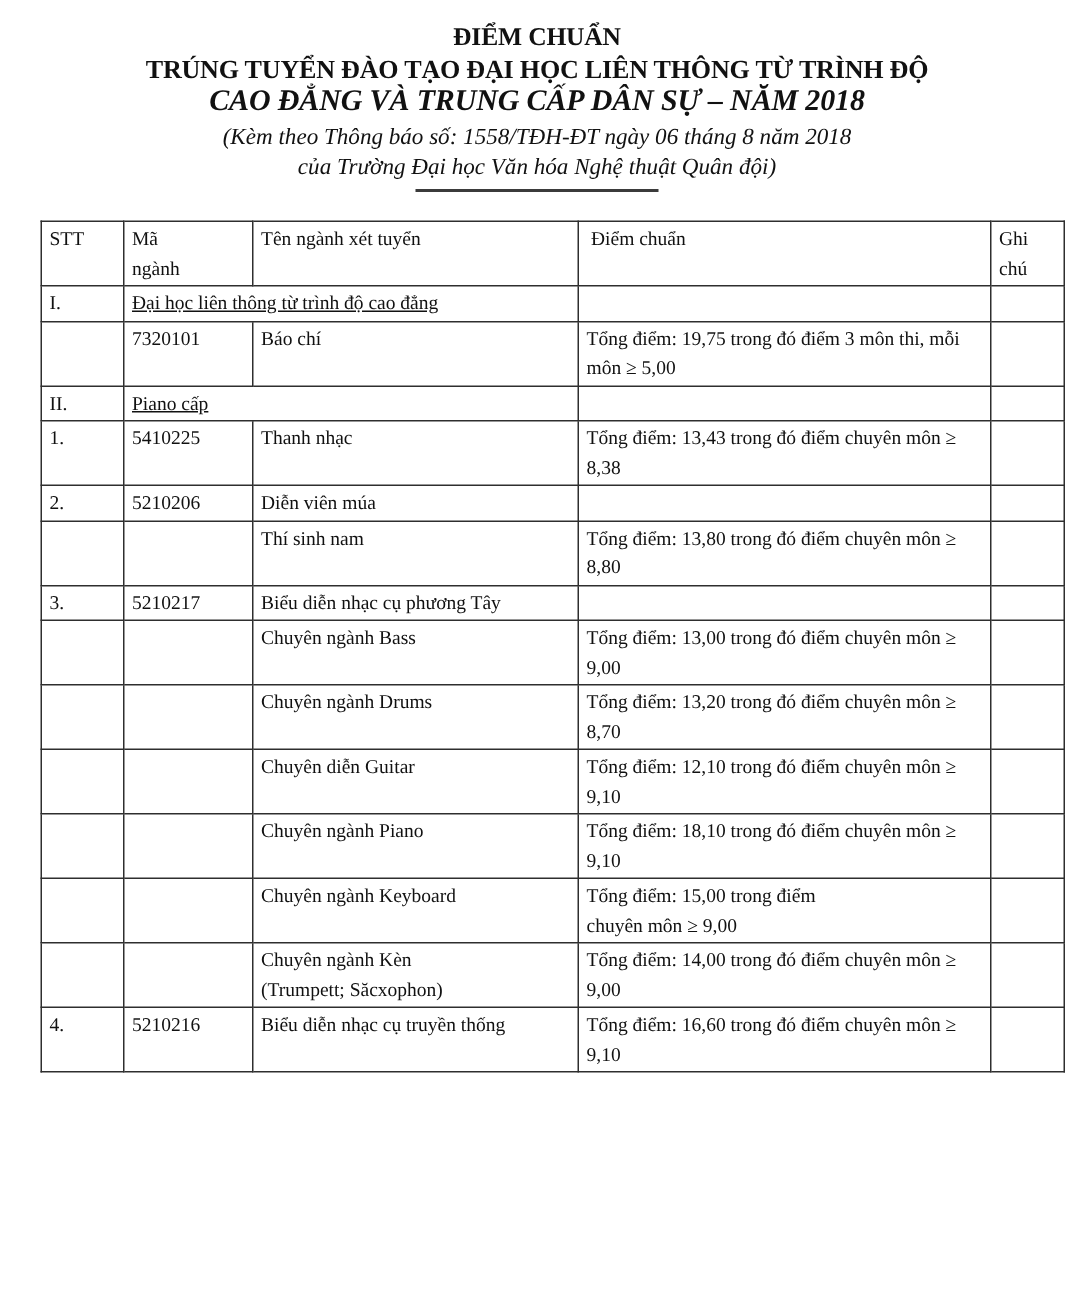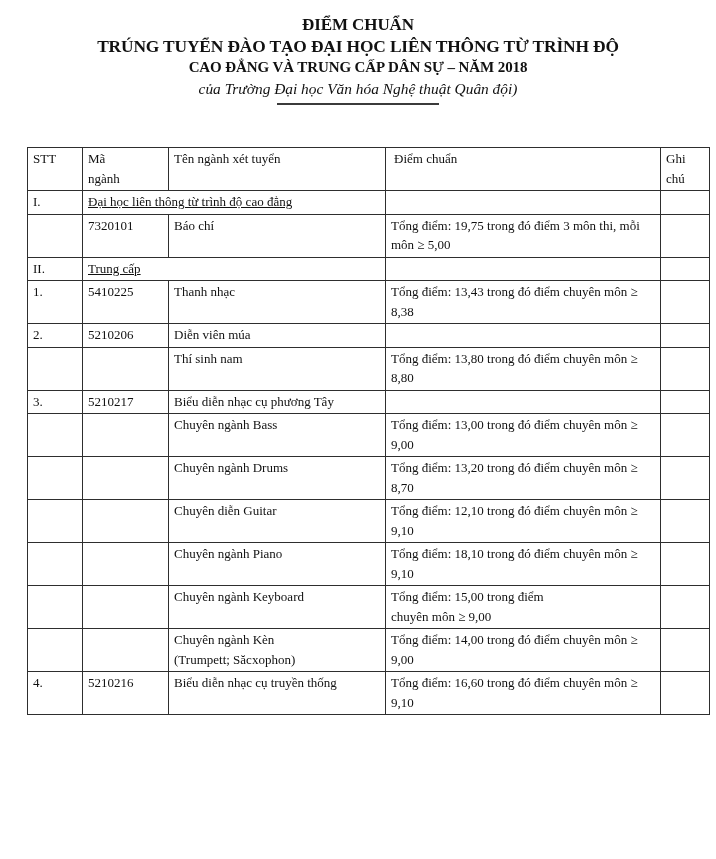--- a/index.html
+++ b/index.html
@@ -30,21 +30,21 @@
   }
   .title-line {
     font-weight: bold;
     font-size: 17.5px;
     line-height: 21.5px;
     letter-spacing: -0.1px;
     white-space: nowrap;
   }
   .title-line.l1 { font-size: 17px; }
   .title-line.l2 { font-size: 17.4px; letter-spacing: -0.15px; text-align: center; }
-  .title-line.l3 { font-size: 15px; letter-spacing: -0.1px; }
+  .title-line.l3 { font-size: 20px; letter-spacing: -0.1px; font-style: italic; }
 
   .subtitle-line {
     font-style: italic;
     font-size: 15.4px;
     line-height: 20px;
     white-space: nowrap;
   }
   .subtitle-line.s1 { margin-top: 3px; }
 
   .rule-wrap {
@@ -112,20 +112,21 @@
 </style>
 </head>
 <body>
 
 <div class="page">
 
   <div class="heading">
     <div class="title-line l1">ĐIỂM CHUẨN</div>
     <div class="title-line l2">TRÚNG TUYỂN ĐÀO TẠO ĐẠI HỌC LIÊN THÔNG TỪ TRÌNH ĐỘ</div>
     <div class="title-line l3">CAO ĐẲNG VÀ TRUNG CẤP DÂN SỰ – NĂM 2018</div>
+    <div class="subtitle-line s1">(Kèm theo Thông báo số: 1558/TĐH-ĐT ngày 06 tháng 8 năm 2018</div>
     <div class="subtitle-line s2">của Trường Đại học Văn hóa Nghệ thuật Quân đội)</div>
     <div class="rule-wrap">
       <div class="rule"></div>
     </div>
   </div>
 
   <div class="table-wrap">
     <table class="scores">
       <colgroup>
         <col class="c-stt">
@@ -161,21 +162,21 @@
         <tr>
           <td class="stt"></td>
           <td class="ma">7320101</td>
           <td>Báo chí</td>
           <td>Tổng điểm: 19,75 trong đó điểm 3 môn thi, mỗi môn ≥ 5,00</td>
           <td class="ghi"></td>
         </tr>
 
         <tr>
           <td class="stt-b">II.</td>
-          <td class="section" colspan="2">Trung cấp</td>
+          <td class="section" colspan="2">Piano cấp</td>
           <td></td>
           <td class="ghi"></td>
         </tr>
 
         <tr>
           <td class="stt">1.</td>
           <td class="ma">5410225</td>
           <td>Thanh nhạc</td>
           <td>Tổng điểm: 13,43 trong đó điểm chuyên môn ≥ 8,38</td>
           <td class="ghi"></td>

